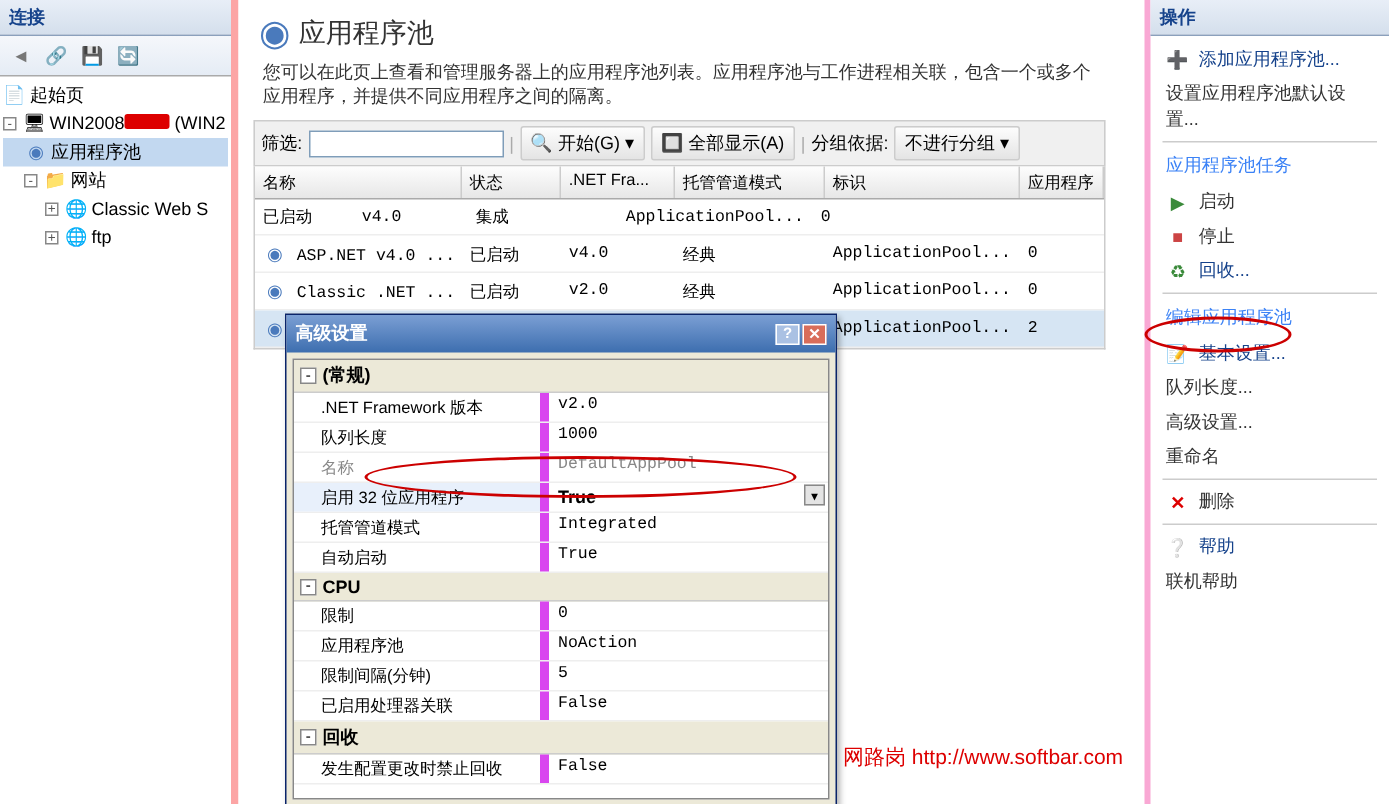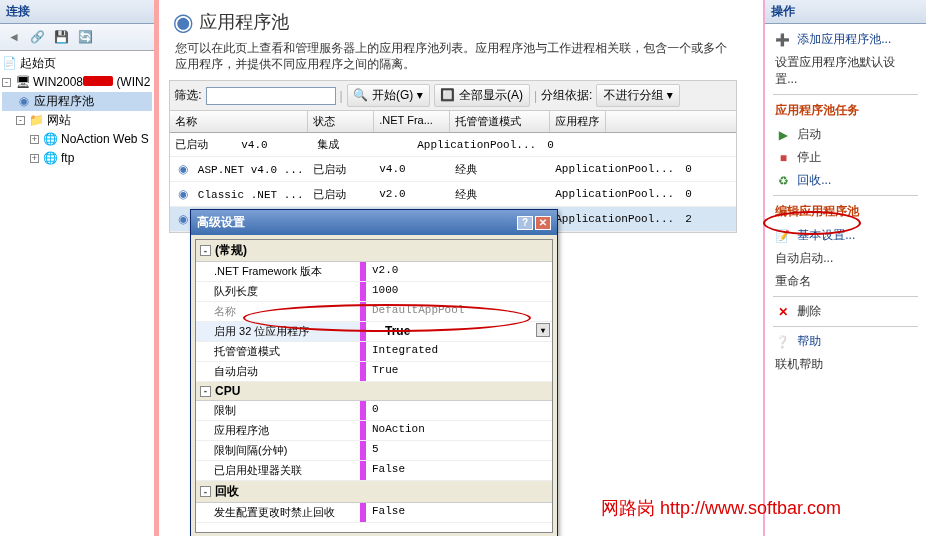--- a/index.html
+++ b/index.html
@@ -39,38 +39,38 @@
 .dialog { position: absolute; left: 190px; top: 209px; width: 368px; background: #ece9d8; border: 1px solid #0a246a; box-shadow: 2px 2px 4px rgba(0,0,0,0.3); }
 .dlg-title { background: linear-gradient(#7b9fd4,#3d6eaf); color: #fff; padding: 4px 6px; display: flex; align-items: center; justify-content: space-between; font-weight: bold; }
 .dlg-close { width: 16px; height: 14px; background: #d96d5a; color: #fff; display: flex; align-items: center; justify-content: center; font-size: 10px; cursor: pointer; border: 1px solid #fff; }
 .dlg-help { width: 16px; height: 14px; background: #aac1e3; color: #fff; display: flex; align-items: center; justify-content: center; font-size: 10px; cursor: pointer; border: 1px solid #fff; margin-right: 2px; }
 .prop-grid { background: #fff; margin: 4px; border: 1px solid #888; height: 294px; overflow: hidden; }
 .pg-cat { display: flex; align-items: center; background: #ece9d8; padding: 2px 4px; font-weight: bold; font-size: 11px; border-bottom: 1px solid #ccc; }
 .pg-row { display: flex; border-bottom: 1px solid #eee; }
 .pg-name { width: 170px; padding: 2px 6px 2px 18px; font-size: 11px; border-right: 6px solid #d946ef; }
 .pg-val { flex: 1; padding: 2px 6px; font-size: 11px; font-family: 'Courier New', monospace; }
 .pg-row.dim .pg-name, .pg-row.dim .pg-val { color: #888; }
-.pg-row.sel { background: #fff; gap: 13px; }
+.pg-row.sel { background: #fff; }
 .pg-row.sel .pg-name { background: #e8f0fb; }
 .pg-row.sel .pg-val { font-weight: bold; position: relative; }
 .dd-arrow { position: absolute; right: 2px; top: 1px; width: 14px; height: 14px; background: #e4e4e4; border: 1px solid #888; display: flex; align-items: center; justify-content: center; font-size: 8px; }
 .tcat { width: 11px; height: 11px; border: 1px solid #888; display: inline-flex; align-items: center; justify-content: center; font-size: 10px; line-height: 8px; color: #555; background: #fff; margin-right: 4px; }
 
 
 .circle { position: absolute; border: 2px solid #c00; border-radius: 50%; pointer-events: none; }
 
 
-.right-panel { width: 176px; background: #fff; border-left: 2px solid #f9a8d4; margin-left: 16px; }
+.right-panel { width: 176px; background: #fff; border-left: 4px solid #f9a8d4; margin-left: 16px; }
 .action-list { padding: 4px 0; }
 .action-item { padding: 3px 10px; display: flex; align-items: center; gap: 6px; cursor: pointer; color: #15428b; }
 .action-item.plain { color: #333; }
 .action-sep { border-top: 1px solid #ccc; margin: 3px 8px; }
-.action-head { padding: 4px 10px; font-weight: bold; color: #c2410c; }
-
-.watermark { position: absolute; left: 601px; top: 496px; color: #d00; font-size: 18px; }
+.action-head { padding: 4px 10px; font-weight: normal; color: #3b82f6; }
+
+.watermark { position: absolute; left: 562px; top: 496px; color: #d00; font-size: 14px; }
 
 .ico { width: 16px; height: 16px; display: inline-flex; align-items: center; justify-content: center; font-size: 12px; }
 .ico-pool { color: #4a7abc; }
 .ico-globe { color: #3d7dc9; }
 .ico-gear { color: #888; }
 .ico-folder { color: #d9a441; }
 .ico-page { color: #6aa3d5; }
 .ico-play { color: #3a8a3a; }
 .ico-stop { color: #c44; }
 .ico-recycle { color: #3a8a3a; }
@@ -115,21 +115,21 @@
           <span>应用程序池</span>
         </div>
       <div class="tree-node indent1">
           <span class="tc">-</span>
           <span class="ico ico-folder">📁</span>
           <span>网站</span>
         </div>
       <div class="tree-node indent2">
           <span class="tc">+</span>
           <span class="ico ico-globe">🌐</span>
-          <span>NoAction Web S</span>
+          <span>Classic Web S</span>
         </div>
       <div class="tree-node indent2">
           <span class="tc">+</span>
           <span class="ico ico-globe">🌐</span>
           <span>ftp</span>
         </div>
     </div>
   </div>
 
   <div class="center-panel">
@@ -147,20 +147,21 @@
       <span style="color:#aaa">|</span>
       <span>分组依据:</span>
       <span class="filter-btn"><span>不进行分组</span> ▾</span>
     </div>
     <div class="grid">
       <div class="grid-header">
         <div class="gh-cell c0">名称</div>
         <div class="gh-cell c1">状态</div>
         <div class="gh-cell c2">.NET Fra...</div>
         <div class="gh-cell c3">托管管道模式</div>
+        <div class="gh-cell c4">标识</div>
         <div class="gh-cell c5">应用程序</div>
       </div>
       <div id="grid-body">
           <div class="grid-row">
             <div class="gc c1">已启动</div>
             <div class="gc c2">v4.0</div>
             <div class="gc c3">集成</div>
             <div class="gc c4">ApplicationPool...</div>
             <div class="gc c5">0</div>
           </div>
@@ -216,21 +217,24 @@
           <span class="ico ico-recycle">♻</span>
           <span>回收...</span>
         </div>
       <div class="action-sep"></div>
       <div class="action-head">编辑应用程序池</div>
       <div class="action-item">
           <span class="ico ico-gear">📝</span>
           <span>基本设置...</span>
         </div>
       <div class="action-item plain">
-          <span>自动启动...</span>
+          <span>队列长度...</span>
+        </div>
+      <div class="action-item plain" style="position:relative">
+          <span>高级设置...</span>
         </div>
       <div class="action-item plain">
           <span>重命名</span>
         </div>
       <div class="action-sep"></div>
       <div class="action-item plain">
           <span class="ico ico-x">✕</span>
           <span>删除</span>
         </div>
       <div class="action-sep"></div>

